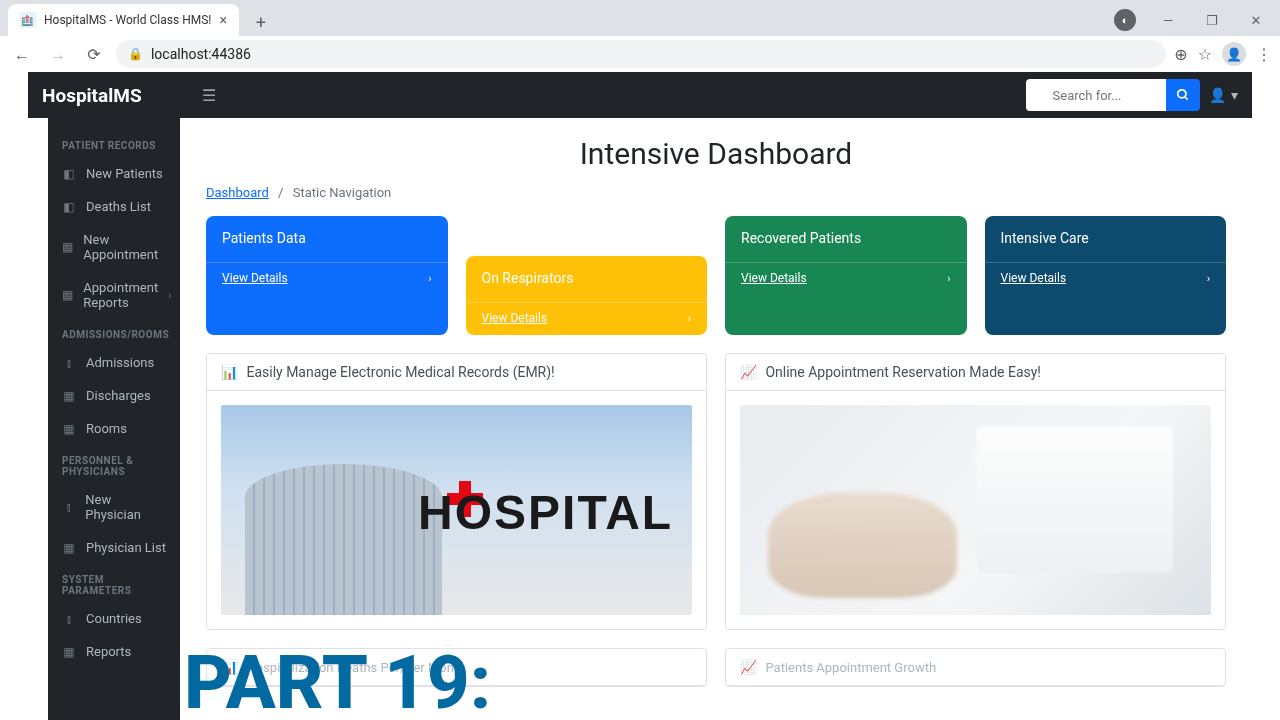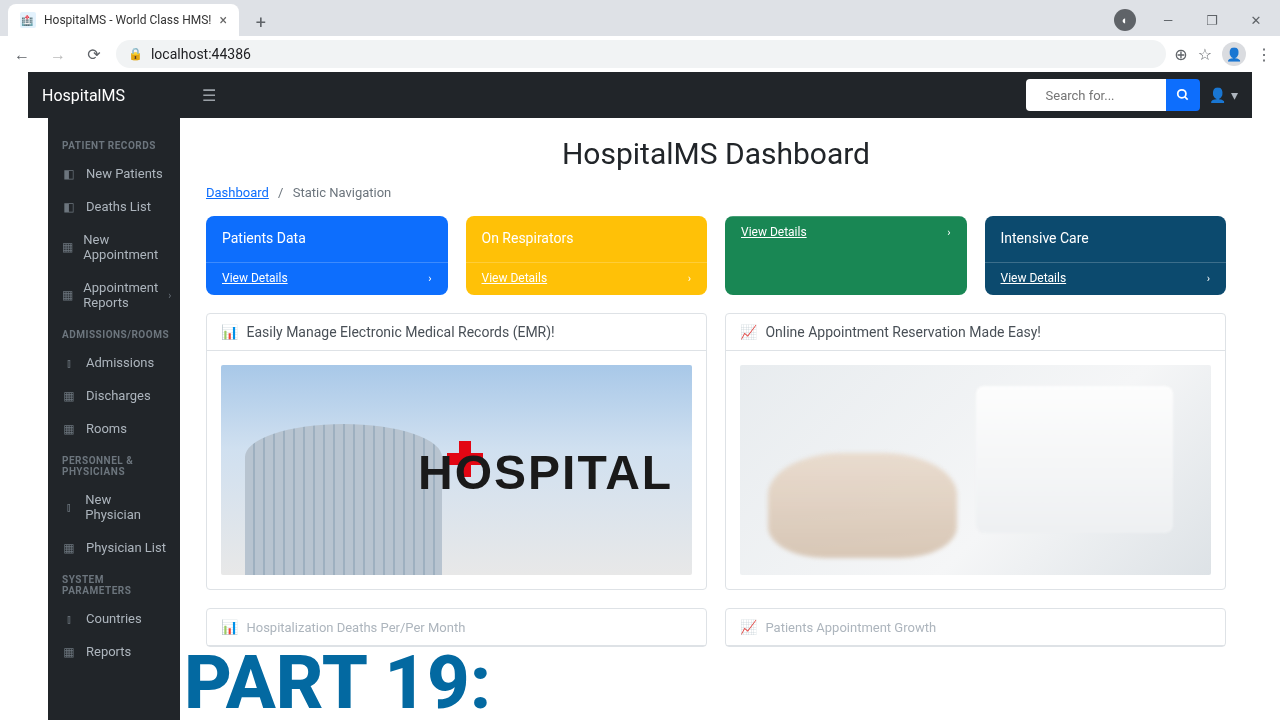--- a/index.html
+++ b/index.html
@@ -20,45 +20,45 @@
 .nav-btn { width:28px; height:28px; display:flex; align-items:center; justify-content:center; color:#5f6368; border-radius:50%; cursor:pointer; font-size:16px; }
 .nav-btn.fwd { color:#bbb; }
 .addr-bar { flex:1; height:28px; background:#f1f3f4; border-radius:14px; display:flex; align-items:center; padding:0 12px; gap:8px; font-size:14px; color:#202124; }
 .lock { color:#5f6368; font-size:12px; }
 .chrome-right { display:flex; gap:10px; align-items:center; color:#5f6368; }
 .avatar-circ { width:24px; height:24px; border-radius:50%; background:#dadce0; display:flex; align-items:center; justify-content:center; font-size:13px; }
 
 
 .app { position:absolute; top:72px; left:28px; right:28px; bottom:0; background:#fff; display:flex; flex-direction:column; }
 .topbar { height:46px; background:#212529; display:flex; align-items:center; padding:0 14px; color:#fff; }
-.brand { font-weight:400; font-size:16px; width:160px; }
+.brand { font-weight:700; font-size:19px; width:160px; }
 .hamburger { color:#9aa0a6; font-size:16px; cursor:pointer; }
 .topbar-right { margin-left:auto; display:flex; align-items:center; gap:10px; }
 .search-wrap { display:flex; }
-.search-input { width:140px; height:32px; border:none; border-radius:4px 0 0 4px; padding:0 20px; font-size:13px; outline:none; }
+.search-input { width:140px; height:32px; border:none; border-radius:4px 0 0 4px; padding:0 27px; font-size:13px; outline:none; }
 .search-btn { width:34px; height:32px; background:#0d6efd; border:none; border-radius:0 4px 4px 0; color:#fff; display:flex; align-items:center; justify-content:center; cursor:pointer; }
 .user-drop { display:flex; align-items:center; gap:4px; color:#adb5bd; cursor:pointer; font-size:14px; }
 
 .body-row { flex:1; display:flex; overflow:hidden; }
 .sidebar { width:132px; background:#212529; padding:12px 0; overflow-y:auto;margin-left:20px; }
 .side-head { font-size:10px; font-weight:700; letter-spacing:0.5px; color:#6c757d; padding:10px 14px 6px; text-transform:uppercase; }
 .side-item { display:flex; align-items:center; gap:10px; padding:9px 14px; color:#adb5bd; font-size:13px; cursor:pointer; }
 .side-icon { width:14px; text-align:center; font-size:12px; color:#6c757d; }
 .side-chev { margin-left:auto; font-size:10px; color:#6c757d; }
 
 .main { flex:1; background:#fff; overflow-y:auto; padding:18px 26px; }
 .page-title { font-size:30px; font-weight:400; text-align:center; color:#212529; margin-bottom:14px; }
 .crumbs { font-size:13px; color:#6c757d; margin-bottom:16px; }
 .crumbs a { color:#0d6efd; text-decoration:underline; }
 .crumbs .sep { margin:0 6px; }
 
 .cards-row { display:flex; gap:18px; margin-bottom:18px; }
 .stat-card { flex:1; border-radius:8px; color:#fff; overflow:hidden; }
 .stat-card.blue { background:#0d6efd; }
-.stat-card.yellow { background:#ffc107; }
+.stat-card.yellow { background:#ffc107;margin-top:40px; }
 .stat-card.green { background:#198754; }
 .stat-card.red { background:#0c4a6e; }
 .stat-head { padding:14px 16px 16px; font-size:14px; }
 .stat-foot { display:flex; justify-content:space-between; align-items:center; padding:8px 16px 10px; border-top:1px solid rgba(255,255,255,0.2); font-size:12px; }
 .stat-foot span:first-child { text-decoration:underline; cursor:pointer; }
 .stat-arrow { font-size:11px; }
 
 .panels-row { display:flex; gap:18px; margin-bottom:18px; }
 .panel { flex:1; border:1px solid #dee2e6; border-radius:4px; background:#fff; }
 .panel-head { padding:10px 14px; font-size:14px; color:#495057; display:flex; align-items:center; gap:8px; border-bottom:1px solid #dee2e6; }
@@ -197,21 +197,21 @@
           <span class="side-icon">⫾</span>
           <span>Countries</span>
         </div>
       <div class="side-item">
           <span class="side-icon">▦</span>
           <span>Reports</span>
         </div>
     </div>
 
     <div class="main">
-      <h1 class="page-title">HospitalMS Dashboard</h1>
+      <h1 class="page-title">Intensive Dashboard</h1>
       <div class="crumbs">
         <a href="#">Dashboard</a>
         <span class="sep">/</span>
         <span>Static Navigation</span>
       </div>
 
       <div class="cards-row">
         <div class="stat-card blue">
           <div class="stat-head">Patients Data</div>
           <div class="stat-foot">
@@ -220,20 +220,21 @@
             </div>
         </div>
         <div class="stat-card yellow">
           <div class="stat-head">On Respirators</div>
           <div class="stat-foot">
               <span>View Details</span>
               <span class="stat-arrow">›</span>
             </div>
         </div>
         <div class="stat-card green">
+          <div class="stat-head">Recovered Patients</div>
           <div class="stat-foot">
               <span>View Details</span>
               <span class="stat-arrow">›</span>
             </div>
         </div>
         <div class="stat-card red">
           <div class="stat-head">Intensive Care</div>
           <div class="stat-foot">
               <span>View Details</span>
               <span class="stat-arrow">›</span>

